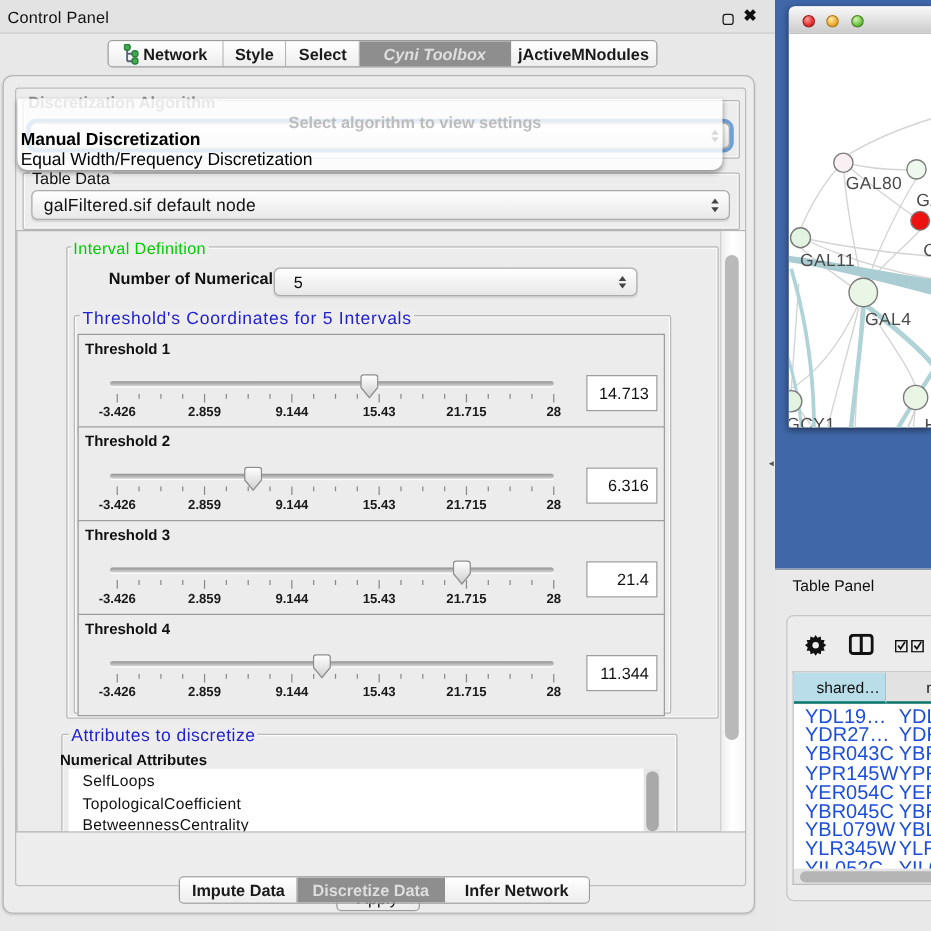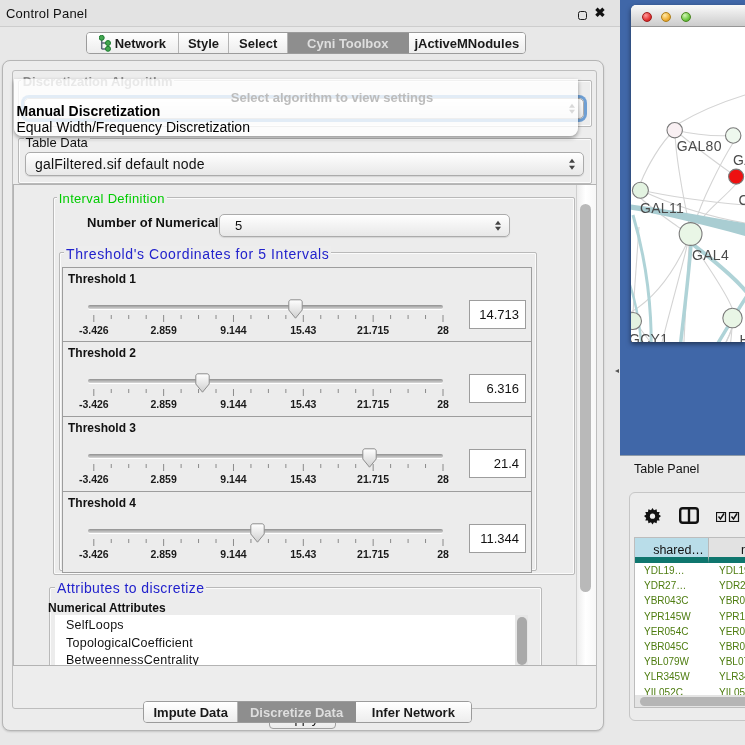--- a/index.html
+++ b/index.html
@@ -52,22 +52,22 @@
 #overlay { left:14px; top:79px; width:564px; height:56.5px; background:rgba(255,255,255,0.80); border-radius:0 0 8px 8px; box-shadow:0 2px 4px rgba(0,0,0,0.38); }
 
 #desktop { left:620px; top:0; width:125px; height:455px; background:#4067a8; }
 #netwin { left:631px; top:5px; width:114px; height:337px; background:#ffffff; border-radius:5px 0 0 0; box-shadow:0 2px 5px rgba(0,0,0,0.5); overflow:hidden; }
 #nettitle { left:0; top:0; width:114px; height:22px; background:linear-gradient(#f9f9f9,#cccccc); border-bottom:1px solid #979797; border-radius:5px 0 0 0; }
 .light { position:absolute; top:6.5px; width:10px; height:10px; border-radius:50%; }
 #tablepanel { left:620px; top:455px; width:125px; height:290px; background:#e9e9e9; border-top:1px solid #8d9aa8; }
 #tptext { left:14px; top:6px; font-size:12.5px; color:#111; }
 #tablecard { left:9px; top:36px; width:130px; height:229px; background:#ececec; border:1px solid #c6c6c6; border-radius:6px; }
 #tbl { position:absolute; left:4px; top:44px; width:130px; height:158px; background:#fff; border:1px solid #bdbdbd; border-bottom:none; overflow:hidden; }
-.hdr { position:absolute; top:0; height:25px; font-size:12.5px; color:#111; text-align:center; line-height:25px; border-right:1px solid #b9b9b9; border-bottom:6px solid #0f766e; }
-.trow { position:absolute; font-size:10px; color:#4d7c0f; white-space:nowrap; }
+.hdr { position:absolute; top:0; height:25px; font-size:12.5px; color:#111; text-align:center; line-height:25px; border-right:1px solid #b9b9b9; border-bottom:2px solid #0f766e; }
+.trow { position:absolute; font-size:16px; color:#1d4ed8; white-space:nowrap; }
 #hscroll { position:absolute; left:4px; top:202px; width:130px; height:13px; background:#e4e4e4; border:1px solid #bdbdbd; border-top:none; }
 #hthumb { position:absolute; left:5px; top:2px; width:122px; height:9px; background:#b5b5b5; border-radius:5px; }
 </style>
 </head>
 <body>
 
 <div class="abs" id="titlebar"></div>
 <div class="abs" id="titletext">Control Panel</div>
 <div class="abs" id="floatbtn"></div>
 <div class="abs" id="closebtn">✖</div>
@@ -76,21 +76,21 @@
   <div class="tab" style="width:92px;">
     <svg width="12" height="17" viewBox="0 0 12 17" style="margin-right:4px;">
       <path d="M2.7 4 L2.7 14 M2.7 8 L8.3 8 M2.7 14 L8.3 14" stroke="#5a6678" stroke-width="1.5" fill="none"></path>
       <circle cx="2.7" cy="2.8" r="2.5" fill="#44a651" stroke="#1c7c31" stroke-width="1"></circle>
       <circle cx="9" cy="8" r="2.5" fill="#44a651" stroke="#1c7c31" stroke-width="1"></circle>
       <circle cx="9" cy="13.8" r="2.5" fill="#44a651" stroke="#1c7c31" stroke-width="1"></circle>
     </svg>
     Network</div>
   <div class="tab" style="width:51px;">Style</div>
   <div class="tab" style="width:59px;">Select</div>
-  <div class="tab sel" style="width:121px;">Cyni Toolbox</div>
+  <div class="tab sel" style="width:121px;font-style:italic;">Cyni Toolbox</div>
   <div class="tab" style="width:117px;">jActiveMNodules</div>
 </div>
 
 <div class="abs" id="outerpanel"></div>
 <div class="abs" id="innerpanel"></div>
 
 <div class="abs etched" style="left:18px; top:80px; width:574px; height:47px;"></div>
 <div class="gtitle" style="left:20.7px; top:74px; font-size:13px; font-weight:bold; color:#8a8a8a;">Discretization Algorithm</div>
 <div class="abs combo" style="left:24px; top:98px; width:560px; height:21px; box-shadow:0 0 0 3px #6f9fd3;">
     <span class="arrows">

